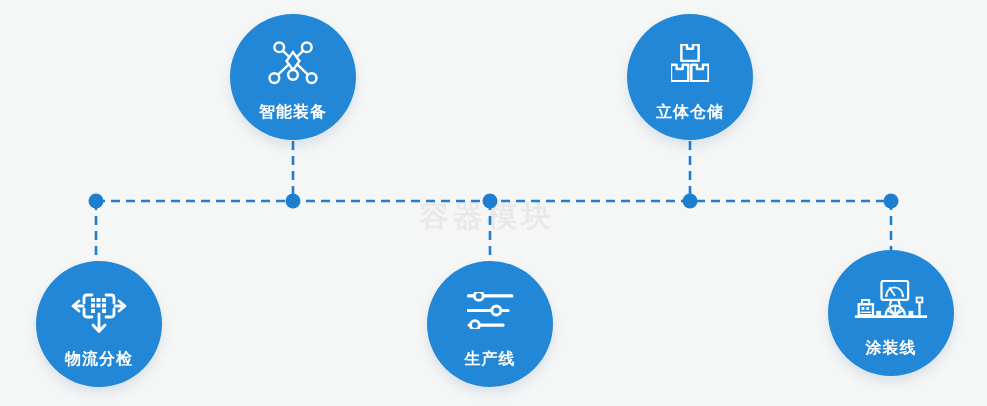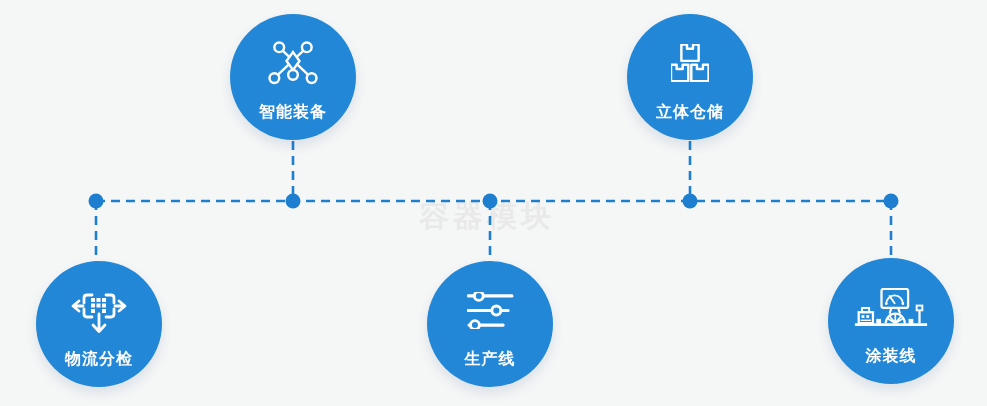--- a/index.html
+++ b/index.html
@@ -26,21 +26,21 @@
 
   .node{
     position:absolute;width:126px;height:126px;border-radius:50%;
     background:var(--node-fill);z-index:3;
     box-shadow:0 6px 12px rgba(30,80,140,0.12);
   }
   .node-pos-1{left:230px;top:14px;}
   .node-pos-2{left:627px;top:14px;}
   .node-pos-3{left:36px;top:261px;}
   .node-pos-4{left:427px;top:261px;}
-  .node-pos-5{left:828px;top:258px;}
+  .node-pos-5{left:828px;top:250px;}
 
   .icon-wrap{
     position:absolute;left:0;right:0;top:18px;height:62px;
     display:flex;align-items:center;justify-content:center;
   }
   .node-label{
     position:absolute;left:0;right:0;top:88px;text-align:center;
     color:var(--label);font-size:16px;font-weight:700;letter-spacing:1px;
     white-space:nowrap;
   }

